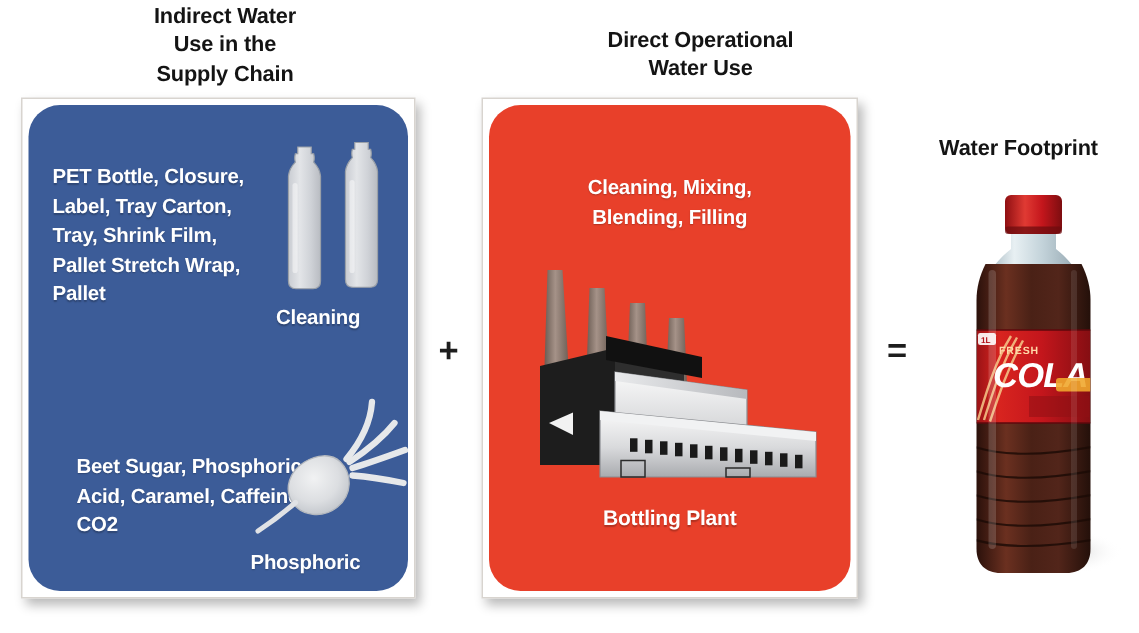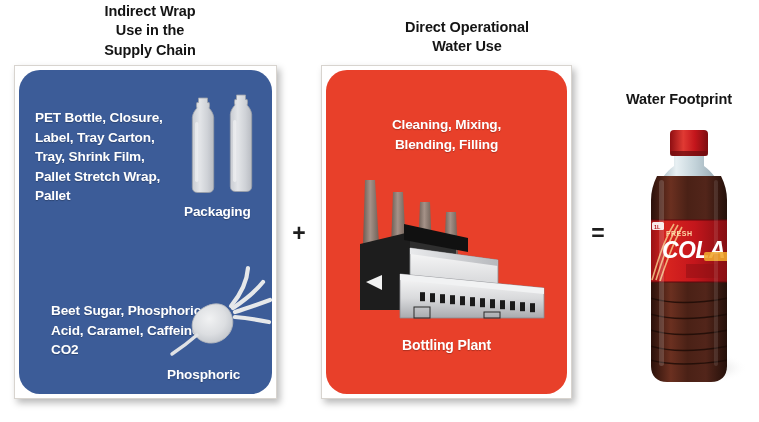--- a/index.html
+++ b/index.html
@@ -143,21 +143,21 @@
     position: absolute;
     left: 630px; top: 128px;
     width: 118px; height: 262px;
   }
 </style>
 </head>
 <body>
 
 <div class="stage">
 
-  <div class="col-heading" id="heading-indirect" style="white-space:pre-line;">Indirect Wrap
+  <div class="col-heading" id="heading-indirect" style="white-space:pre-line;">Indirect Water
 Use in the
 Supply Chain</div>
 
   <div class="col-heading" id="heading-direct" style="white-space:pre-line;">Direct Operational
 Water Use</div>
 
   <div class="col-heading" id="heading-footprint">Water Footprint</div>
 
   <div class="panel" id="panel-supply-chain">
     <div class="panel-inner">
@@ -186,21 +186,21 @@
                    h-11.4 c-3.1 0 -5 -2 -5 -5.2 v-72
                    c0.4 -3.6 2.4 -6.9 4.6 -9.2 c-0.6 -2 -0.6 -3.4 0 -5.6
                    h1.6 z"></path>
         </g>
         <g fill="#ffffff" opacity="0.45">
           <rect x="14" y="30" width="3.4" height="60" rx="1.7"></rect>
           <rect x="52" y="28" width="3.4" height="62" rx="1.7"></rect>
         </g>
       </svg>
 
-      <div class="panel-caption" id="caption-packaging">Packaging</div>
+      <div class="panel-caption" id="caption-packaging">Cleaning</div>
 
       <div class="panel-text" id="ingredients-list">Beet Sugar, Phosphoric Acid, Caramel, Caffeine, CO2</div>
 
       <svg id="icon-beet" viewBox="0 0 104 104">
         <defs>
           <radialGradient id="beetFill" cx="42%" cy="38%" r="68%">
             <stop offset="0%" stop-color="#f1f2f3"></stop>
             <stop offset="60%" stop-color="#dcdee1"></stop>
             <stop offset="100%" stop-color="#bfc3c9"></stop>
           </radialGradient>

